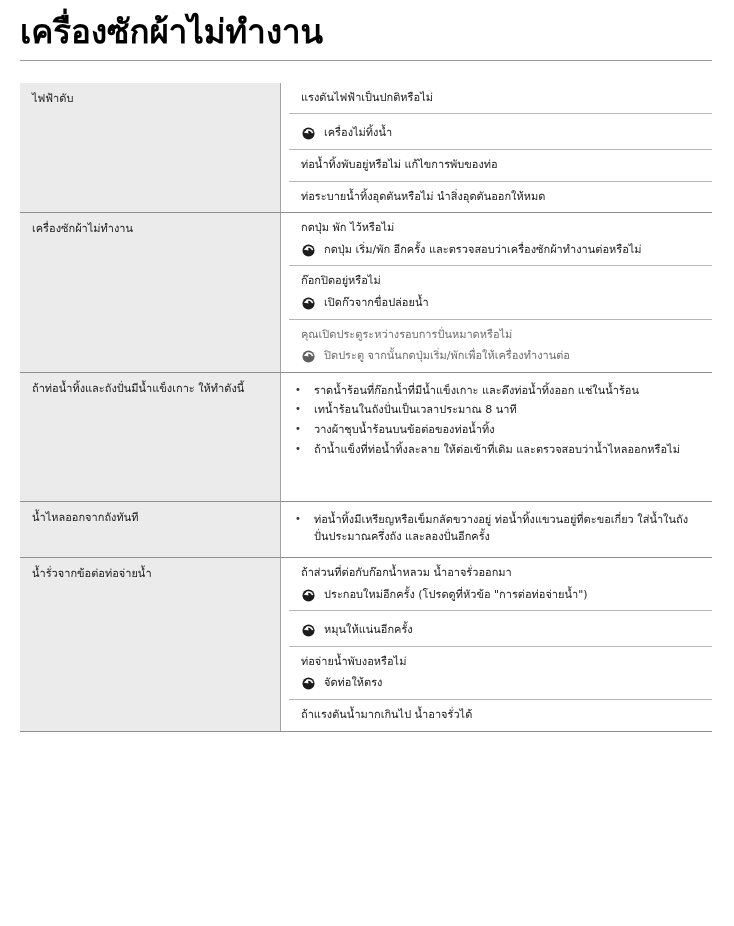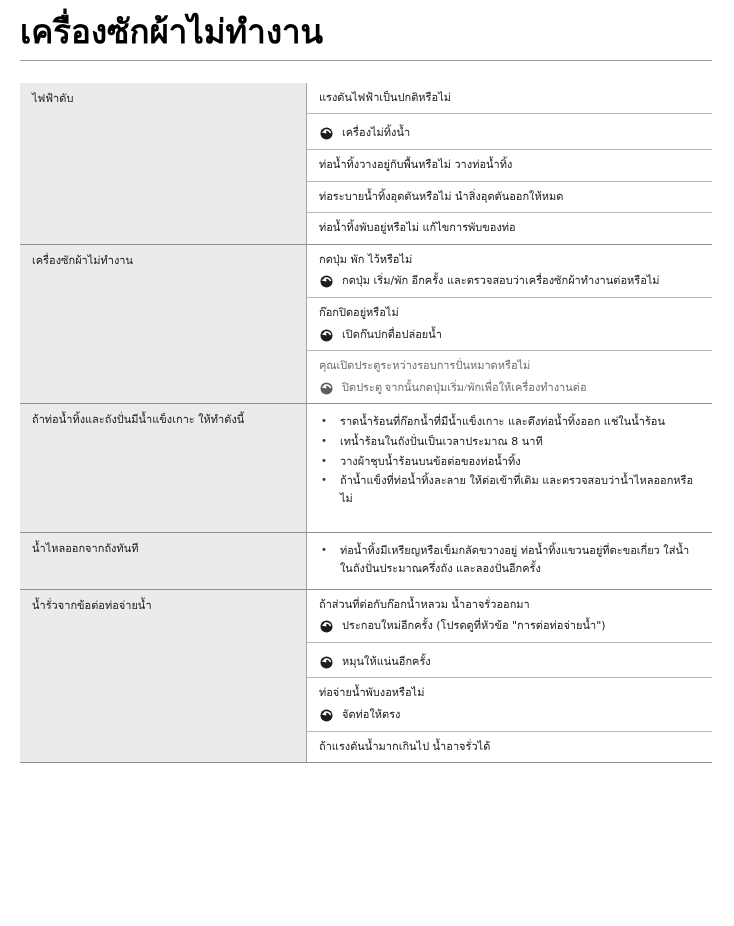--- a/index.html
+++ b/index.html
@@ -19,31 +19,31 @@
     display:flex;background:#d4d4d4;
     border-top:2px solid #7d7d7d;border-bottom:1px solid #8f8f8f;
     font-weight:bold;
   }
   .th{padding:4px 12px 5px 12px;box-sizing:border-box;}
   .th-prob{width:243px;}
   .th-check{flex:1;}
   .tbl-row{display:flex;border-top:1px solid #8f8f8f;}
   .tbl-row:first-of-type{border-top:none;}
   .prob-cell{
-    width:287px;box-sizing:border-box;background:#ebebeb;
+    width:261px;box-sizing:border-box;background:#ebebeb;
     border-right:1px solid #a3a3a3;
     padding:7px 12px;color:#1a1a1a;
   }
   .checks-cell{flex:1;display:flex;flex-direction:column;background:#fff;}
   .checks-cell.tall{min-height:128px;}
-  .check{padding:6px 12px 7px 12px;border-top:1px solid #b7b7b7;}
+  .check{padding:6px 12px 7px 12px;border-top:1px solid #b7b7b7;margin-left:8px;}
   .check:first-child{border-top:none;}
   .check .act{display:flex;align-items:flex-start;gap:9px;margin-top:4px;padding-left:1px;text-align:right;}
   .arr{display:inline-flex;color:#1c1c1c;flex:0 0 auto;margin-top:3px;}
-  .muted{color:#6e6e6e;font-family:Liberation Serif, serif;}
+  .muted{color:#6e6e6e;}
   .muted .arr{color:#5e5e5e;}
   .bullets{padding:7px 12px 9px 12px;}
   .b-item{display:flex;gap:0;margin:2px 0;}
   .dot{width:19px;flex:0 0 19px;text-align:left;padding-left:2px;color:#333;font-size:10px;}
   .b-t{flex:1;}
   .hidden-defs{position:absolute;width:0;height:0;overflow:hidden;}
 </style>
 </head>
 <body>
 
@@ -71,28 +71,25 @@
         <div class="act">
           <span class="arr">
               <svg width="13" height="13">
                 <use href="#arr-sym"></use>
               </svg>
             </span>
           <span>เครื่องไม่ทิ้งน้ำ</span>
         </div>
       </div>
       <div class="check">
-        <div class="q">ท่อน้ำทิ้งวางอยู่กับพื้นหรือไม่ วางท่อน้ำทิ้ง</div>
+        <div class="q">ท่อน้ำทิ้งพับอยู่หรือไม่ แก้ไขการพับของท่อ</div>
       </div>
       <div class="check">
         <div class="q">ท่อระบายน้ำทิ้งอุดตันหรือไม่ นำสิ่งอุดตันออกให้หมด</div>
       </div>
-      <div class="check">
-        <div class="q">ท่อน้ำทิ้งพับอยู่หรือไม่ แก้ไขการพับของท่อ</div>
-      </div>
     </div>
   </div>
 
   <div class="tbl-row">
     <div class="prob-cell">เครื่องซักผ้าไม่ทำงาน</div>
     <div class="checks-cell">
       <div class="check">
         <div class="q">กดปุ่ม พัก ไว้หรือไม่</div>
         <div class="act">
           <span class="arr">
@@ -104,21 +101,21 @@
         </div>
       </div>
       <div class="check">
         <div class="q">ก๊อกปิดอยู่หรือไม่</div>
         <div class="act">
           <span class="arr">
               <svg width="13" height="13">
                 <use href="#arr-sym"></use>
               </svg>
             </span>
-          <span>เปิดก๊นปกตื่อปล่อยน้ำ</span>
+          <span>เปิดก๊วจากขื่อปล่อยน้ำ</span>
         </div>
       </div>
       <div class="check muted">
         <div class="q">คุณเปิดประตูระหว่างรอบการปั่นหมาดหรือไม่</div>
         <div class="act">
           <span class="arr">
               <svg width="13" height="13">
                 <use href="#arr-sym"></use>
               </svg>
             </span>

